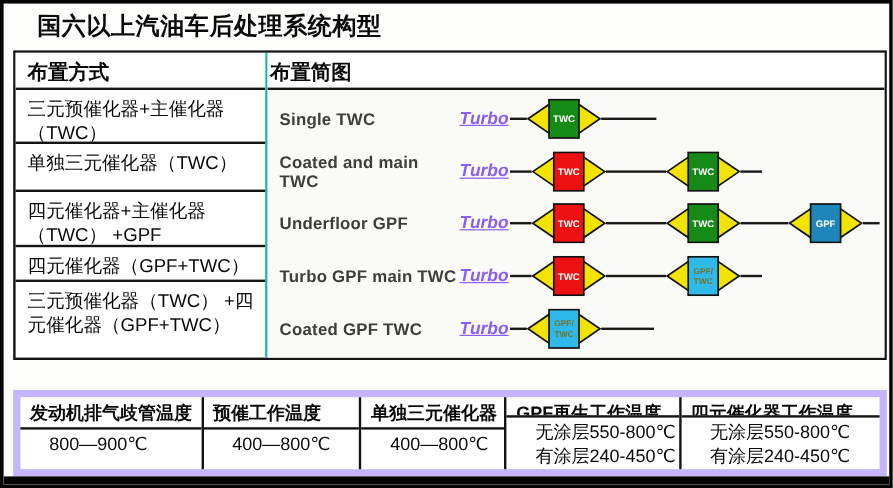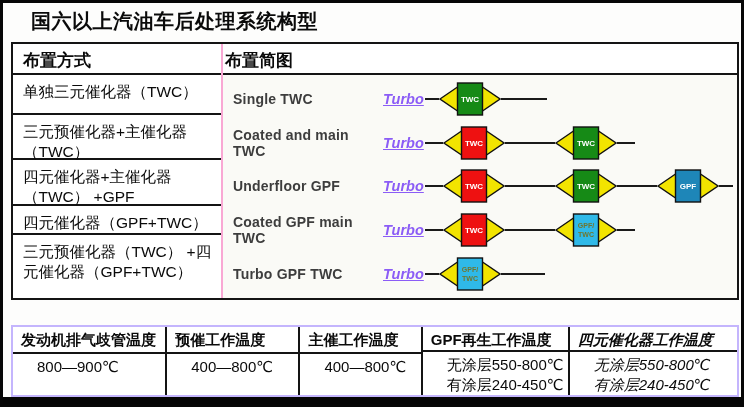--- a/index.html
+++ b/index.html
@@ -10,65 +10,65 @@
   }
   .title{
     position:absolute;left:10px;top:5px;font-size:20px;font-weight:800;
     letter-spacing:0.5px;white-space:nowrap;margin-left:18px;
   }
   
   .main-table{
     position:absolute;left:8px;top:39px;width:728px;height:258px;
     box-sizing:border-box;border:2px solid #141414;display:flex;background:#ffffff;
   }
-  .col-left{width:210px;box-sizing:border-box;border-right:2px solid #f9a8d4;display:flex;flex-direction:column;}
+  .col-left{width:210px;box-sizing:border-box;border-right:2px solid #14b8a6;display:flex;flex-direction:column;}
   .hdr-cell{
     box-sizing:border-box;height:31px;border-bottom:2px solid #141414;
     font-size:17px;font-weight:bold;padding:5px 0 0 10px;background:#fff;
   }
   .method-cell{
     box-sizing:border-box;border-bottom:2px solid #141414;
     font-size:15.5px;line-height:1.3;padding:7px 8px 0 10px;
   }
   .method-cell:last-child{border-bottom:none;flex:1;}
   .col-right{flex:1;display:flex;flex-direction:column;min-width:0;}
   .diagram-cell{flex:1;display:flex;flex-direction:column;background:#fafaf6;padding:2px 0;}
   .diag-row{flex:1;display:flex;align-items:center;padding-left:10px;min-width:0;}
   .diag-label{flex:0 0 150px;font-size:14px;font-weight:600;color:#3d3d3d;letter-spacing:0.2px;}
   .turbo{font-style:italic;font-weight:bold;font-size:14.5px;color:#8b5cf6;margin-right:1px;white-space:nowrap;text-decoration:underline;}
   .strip{display:flex;align-items:center;}
   .pipe{height:2px;background:#1a1a1a;flex:0 0 auto;}
   .catalyst-wrap{display:inline-flex;flex:0 0 auto;line-height:0;}
   
   .temp-table{
     position:absolute;left:8px;top:322px;width:728px;height:72px;
-    box-sizing:border-box;border:2px solid #c4b5fd;display:flex;background:#fff;
+    box-sizing:border-box;border:6px solid #c4b5fd;display:flex;background:#fff;
   }
   .temp-col{box-sizing:border-box;border-right:2px solid #141414;display:flex;flex-direction:column;min-width:0;}
-  .temp-col:last-child{border-right:none;font-style:italic;}
+  .temp-col:last-child{border-right:none;}
   .temp-hdr{
     box-sizing:border-box;height:27px;border-bottom:2px solid #141414;
     font-size:15px;font-weight:bold;padding:4px 0 0 8px;white-space:nowrap;overflow:hidden;
   }
   .temp-val{padding:3px 0 0 24px;font-size:15px;line-height:20px;}
   .temp-val span{display:block;}
   .bottom-bar{position:absolute;left:0;right:0;bottom:0;height:7px;background:#050505;}
 </style>
 </head>
 <body>
 
 <div class="frame">
 
   <div class="title">国六以上汽油车后处理系统构型</div>
 
   <div class="main-table">
     <div class="col-left">
       <div class="hdr-cell">布置方式</div>
+      <div class="method-cell" style="height:45px">三元预催化器+主催化器（TWC）</div>
       <div class="method-cell" style="height:40px">单独三元催化器（TWC）</div>
-      <div class="method-cell" style="height:45px">三元预催化器+主催化器（TWC）</div>
       <div class="method-cell" style="height:46px">四元催化器+主催化器（TWC） +GPF</div>
       <div class="method-cell">四元催化器（GPF+TWC）</div>
       <div class="method-cell" style="height:52px">三元预催化器（TWC） +四元催化器（GPF+TWC）</div>
     </div>
     <div class="col-right">
       <div class="hdr-cell" style="padding-left:2px">布置简图</div>
       <div class="diagram-cell">
         <div class="diag-row">
           <span class="diag-label">Single TWC</span>
           <span class="turbo">Turbo</span>
@@ -138,21 +138,21 @@
     <polygon points="1,17 20,4 20,30" fill="#f2e400" stroke="#111111" stroke-width="1.4"></polygon>
     <polygon points="42,4 61,17 42,30" fill="#f2e400" stroke="#111111" stroke-width="1.4"></polygon>
     <rect x="18.5" y="1" width="25" height="32" fill="#1e86b8" stroke="#111111" stroke-width="1.4"></rect>
     <text x="31" y="20" text-anchor="middle" font-size="8" font-weight="bold" fill="#ffffff" font-family="Liberation Sans, sans-serif">GPF</text>
                 </svg>
               </span>
               <span class="pipe" style="width: 14px;"></span>
             </span>
         </div>
         <div class="diag-row">
-          <span class="diag-label">Coated GPF main TWC</span>
+          <span class="diag-label">Turbo GPF main TWC</span>
           <span class="turbo">Turbo</span>
           <span class="strip">
               <span class="pipe" style="width: 18px;"></span>
               <span class="catalyst-wrap">
                 <svg width="62" height="34" viewBox="0 0 62 34">
     <polygon points="1,17 20,4 20,30" fill="#f2e400" stroke="#111111" stroke-width="1.4"></polygon>
     <polygon points="42,4 61,17 42,30" fill="#f2e400" stroke="#111111" stroke-width="1.4"></polygon>
     <rect x="18.5" y="1" width="25" height="32" fill="#ee1111" stroke="#111111" stroke-width="1.4"></rect>
     <text x="31" y="20" text-anchor="middle" font-size="8" font-weight="bold" fill="#ffffff" font-family="Liberation Sans, sans-serif">TWC</text>
                 </svg>
@@ -164,21 +164,21 @@
     <polygon points="42,4 61,17 42,30" fill="#f2e400" stroke="#111111" stroke-width="1.4"></polygon>
     <rect x="18.5" y="1" width="25" height="32" fill="#2fb9e8" stroke="#111111" stroke-width="1.4"></rect>
     <text x="31" y="15" text-anchor="middle" font-size="7" font-weight="bold" fill="#70762f" font-family="Liberation Sans, sans-serif">GPF/</text>
        <text x="31" y="24" text-anchor="middle" font-size="7" font-weight="bold" fill="#70762f" font-family="Liberation Sans, sans-serif">TWC</text>
                 </svg>
               </span>
               <span class="pipe" style="width: 18px;"></span>
             </span>
         </div>
         <div class="diag-row">
-          <span class="diag-label">Turbo GPF TWC</span>
+          <span class="diag-label">Coated GPF TWC</span>
           <span class="turbo">Turbo</span>
           <span class="strip">
               <span class="pipe" style="width: 14px;"></span>
               <span class="catalyst-wrap">
                 <svg width="62" height="34" viewBox="0 0 62 34">
     <polygon points="1,17 20,4 20,30" fill="#f2e400" stroke="#111111" stroke-width="1.4"></polygon>
     <polygon points="42,4 61,17 42,30" fill="#f2e400" stroke="#111111" stroke-width="1.4"></polygon>
     <rect x="18.5" y="1" width="25" height="32" fill="#2fb9e8" stroke="#111111" stroke-width="1.4"></rect>
     <text x="31" y="15" text-anchor="middle" font-size="7" font-weight="bold" fill="#70762f" font-family="Liberation Sans, sans-serif">GPF/</text>
        <text x="31" y="24" text-anchor="middle" font-size="7" font-weight="bold" fill="#70762f" font-family="Liberation Sans, sans-serif">TWC</text>
@@ -200,21 +200,21 @@
       </div>
     </div>
     <div class="temp-col" style="width:18.4%">
       <div class="temp-hdr">预催工作温度</div>
       <div class="temp-val">
         <span>400—800℃</span>
         <span></span>
       </div>
     </div>
     <div class="temp-col" style="width:16.9%">
-      <div class="temp-hdr">主催工作温度</div>
+      <div class="temp-hdr">单独三元催化器</div>
       <div class="temp-val">
         <span>400—800℃</span>
         <span></span>
       </div>
     </div>
     <div class="temp-col" style="width:20.3%">
       <div class="temp-hdr">GPF再生工作温度</div>
       <div class="temp-val">
         <span>无涂层550-800℃</span>
         <span>有涂层240-450℃</span>

